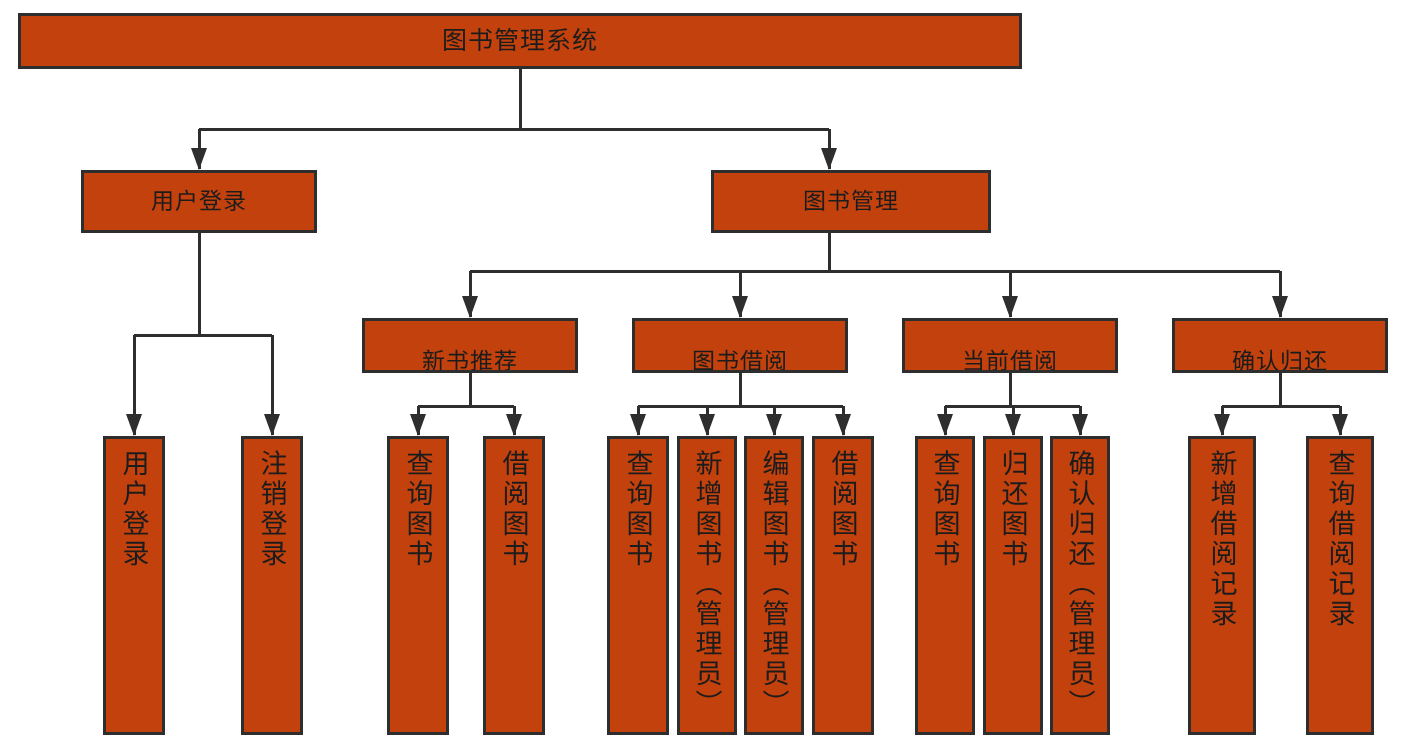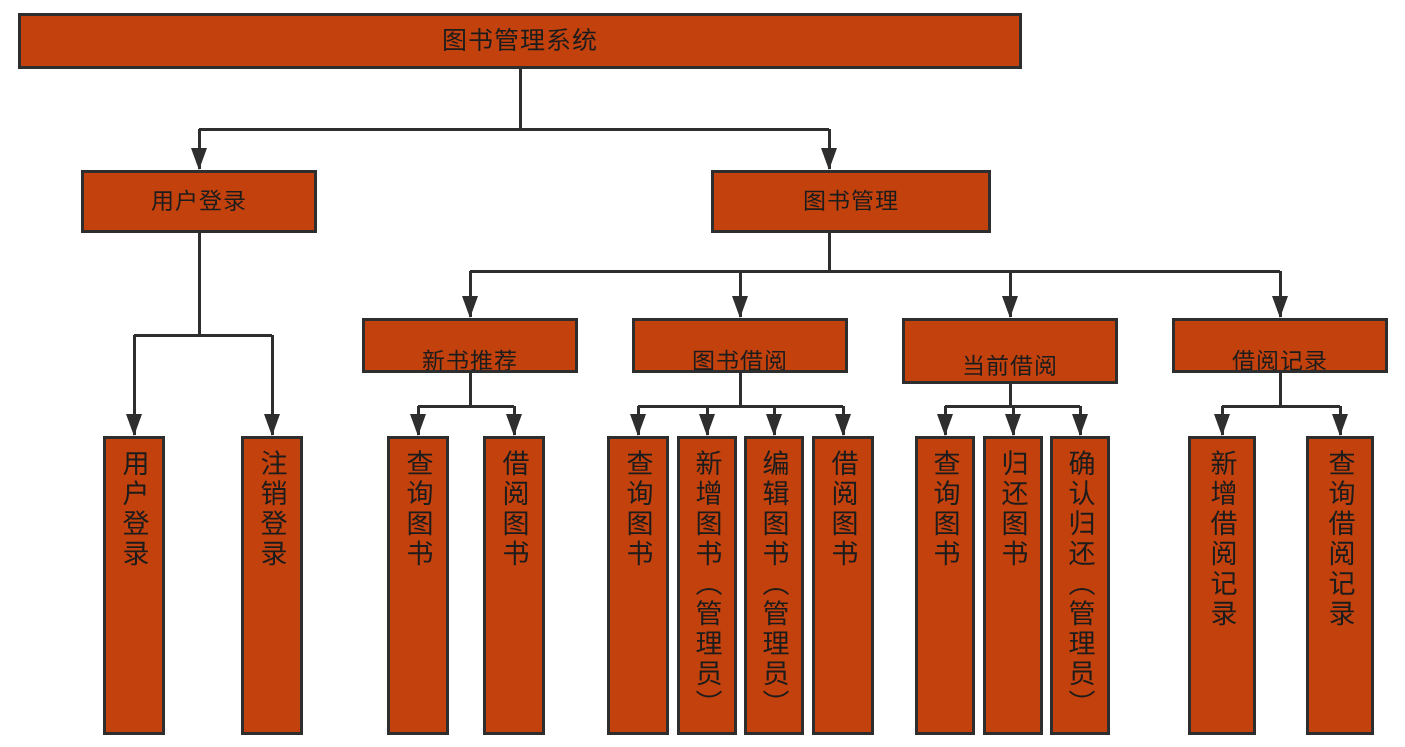--- a/index.html
+++ b/index.html
@@ -149,25 +149,25 @@
       </div>
       <div class="node lvl2" style="left: 711px; top: 170px; width: 280px; height: 63px;">
         <span class="label">图书管理</span>
       </div>
       <div class="node lvl3" style="left: 362px; top: 318px; width: 216px; height: 55px;">
         <span class="label">新书推荐</span>
       </div>
       <div class="node lvl3" style="left: 632px; top: 318px; width: 216px; height: 55px;">
         <span class="label">图书借阅</span>
       </div>
-      <div class="node lvl3" style="left: 902px; top: 318px; width: 216px; height: 66px;">
+      <div class="node lvl3" style="left: 902px; top: 318px; width: 216px; height: 55px;">
         <span class="label">当前借阅</span>
       </div>
       <div class="node lvl3" style="left: 1172px; top: 318px; width: 216px; height: 55px;">
-        <span class="label">借阅记录</span>
+        <span class="label">确认归还</span>
       </div>
       <div class="node leaf" style="left: 103px; top: 436px; width: 62px; height: 299px;">
         <span class="label">用户登录</span>
       </div>
       <div class="node leaf" style="left: 241px; top: 436px; width: 62px; height: 299px;">
         <span class="label">注销登录</span>
       </div>
       <div class="node leaf" style="left: 387px; top: 436px; width: 62px; height: 299px;">
         <span class="label">查询图书</span>
       </div>

